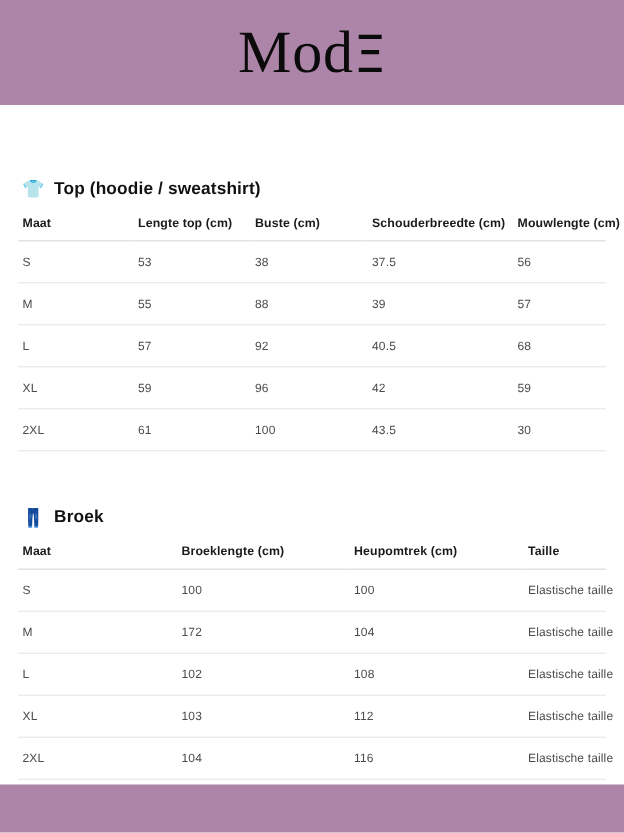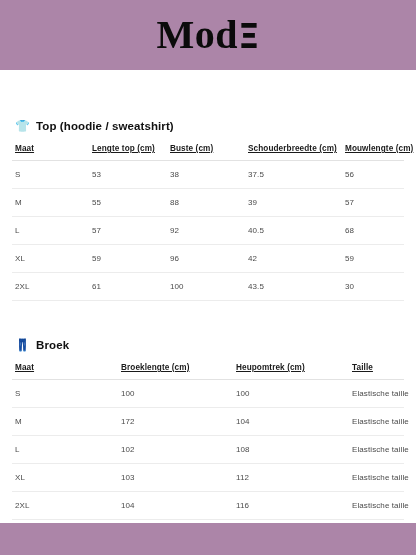--- a/index.html
+++ b/index.html
@@ -30,21 +30,21 @@
     align-items: center;
     justify-content: center;
     flex: none;
   }
   .brand-logo {
     font-family: "Liberation Serif", serif;
     font-size: 40px;
     line-height: 1;
     color: #0b0b0b;
     letter-spacing: 0.5px;
-    font-weight: 700;
+    font-weight: 400;
     display: flex;
     align-items: baseline;
   }
   .brand-logo .glyph-e {
     display: inline-block;
     font-family: "DejaVu Sans", sans-serif;
     font-size: 34px;
     line-height: 1;
     position: relative;
     top: 0px;
@@ -89,21 +89,20 @@
   }
   table.size-table th {
     text-align: left;
     font-size: 8.2px;
     font-weight: bold;
     color: #1a1a1a;
     padding: 4px 2px 7px 3px;
     border-bottom: 1px solid #e2e2e2;
     letter-spacing: 0.1px;
     white-space: nowrap;
-    text-decoration: underline;
   }
   table.size-table td {
     text-align: left;
     font-size: 8px;
     color: #4b4b4b;
     padding: 9px 2px 9px 3px;
     border-bottom: 1px solid #ececec;
     letter-spacing: 0.1px;
     white-space: nowrap;
   }

